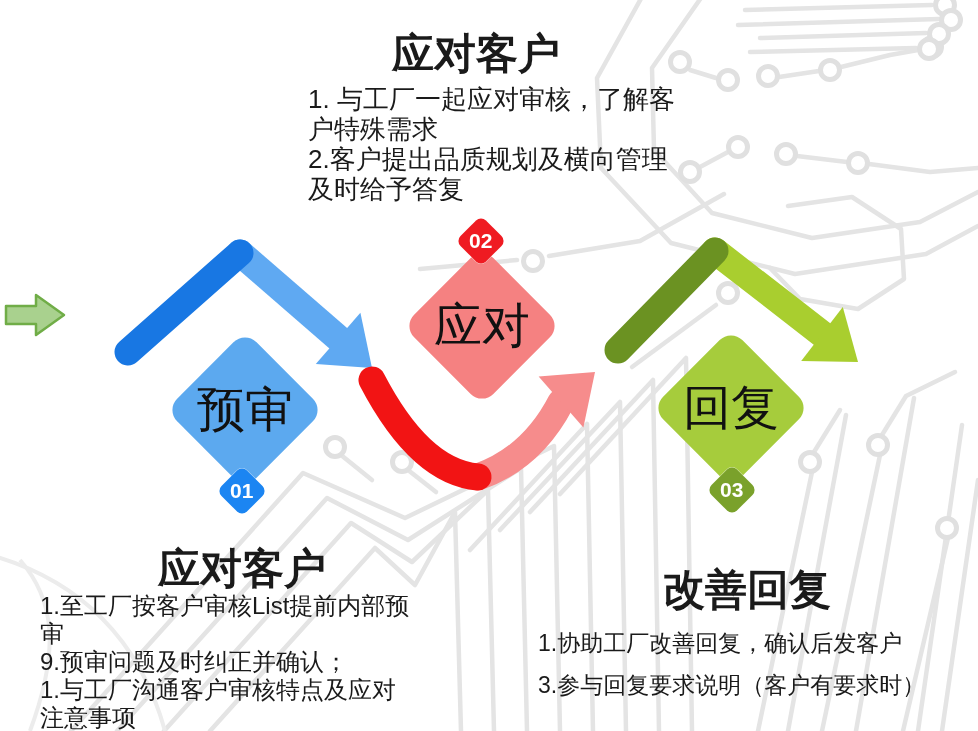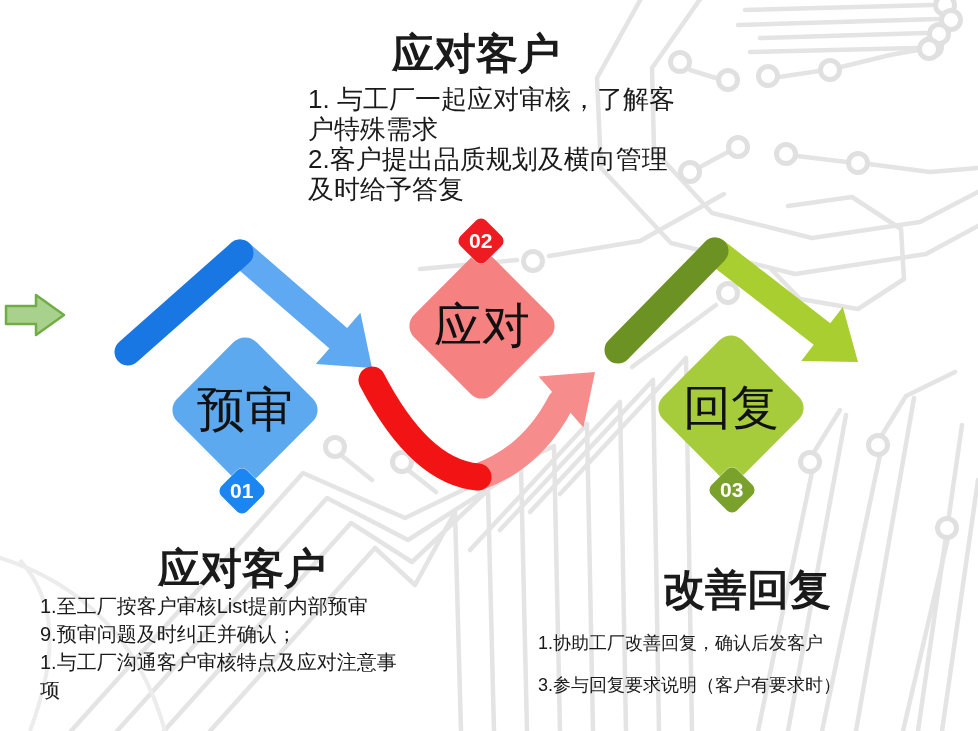--- a/index.html
+++ b/index.html
@@ -14,22 +14,22 @@
   .diamond-label{position:absolute;left:0;top:0;width:112px;height:112px;display:flex;align-items:center;justify-content:center;
     transform:rotate(-45deg);font-size:48px;font-weight:500;color:#111;}
   .badge{position:absolute;width:36px;height:36px;border-radius:7px;transform:rotate(45deg);z-index:3;
     display:flex;align-items:center;justify-content:center;box-shadow:0 0 0 0.5px rgba(255,255,255,.6);}
   .badge span{transform:rotate(-45deg);color:#ffffff;font-weight:700;font-size:21px;}
 
   .title{position:absolute;z-index:4;font-weight:700;font-size:42px;width:300px;text-align:center;white-space:nowrap;}
   .body-text{position:absolute;z-index:4;}
   .body-text div{margin:0;}
   .top-para{left:308px;top:84px;width:380px;font-size:26px;line-height:30px;}
-  .left-list{left:40px;top:592px;width:372px;font-size:20px;line-height:28px;}
-  .right-list{left:538px;top:622px;width:440px;font-size:18px;line-height:42px;}
+  .left-list{left:40px;top:592px;width:372px;font-size:24px;line-height:28px;}
+  .right-list{left:538px;top:622px;width:440px;font-size:23px;line-height:42px;}
 </style>
 </head>
 <body>
 
 <div class="canvas">
 
   <svg class="layer z0" viewBox="0 0 978 731">
     <g fill="none" stroke="#e4e4e4" stroke-width="4.5" stroke-linecap="round" stroke-linejoin="round">
 
       <path d="M 703,-5 L 652,68 L 654,150 L 712,213 L 812,238 L 920,222 L 978,192"></path>

